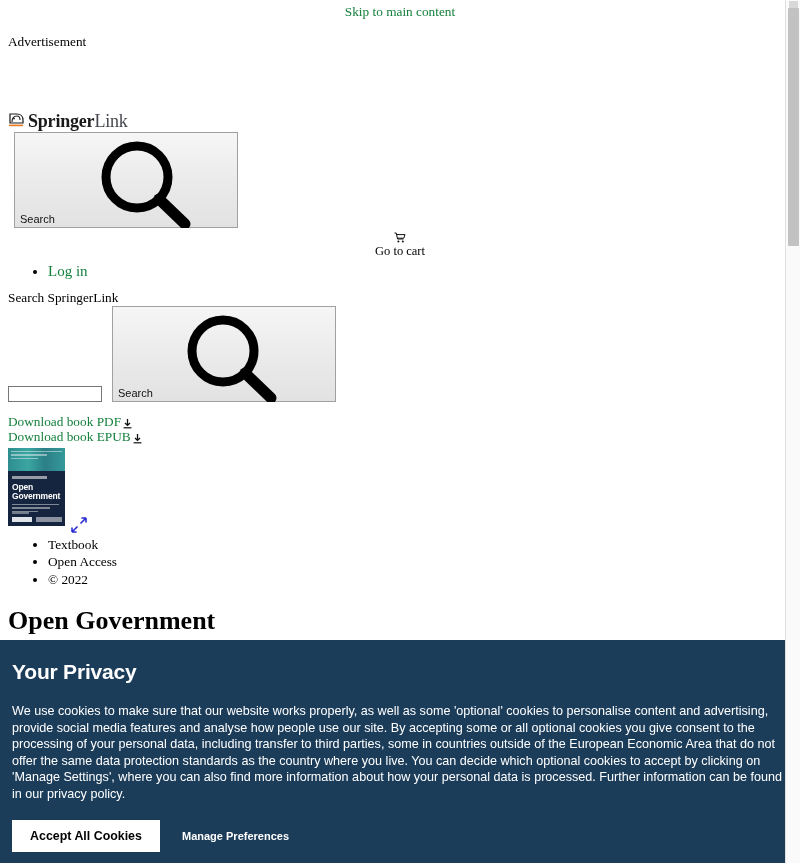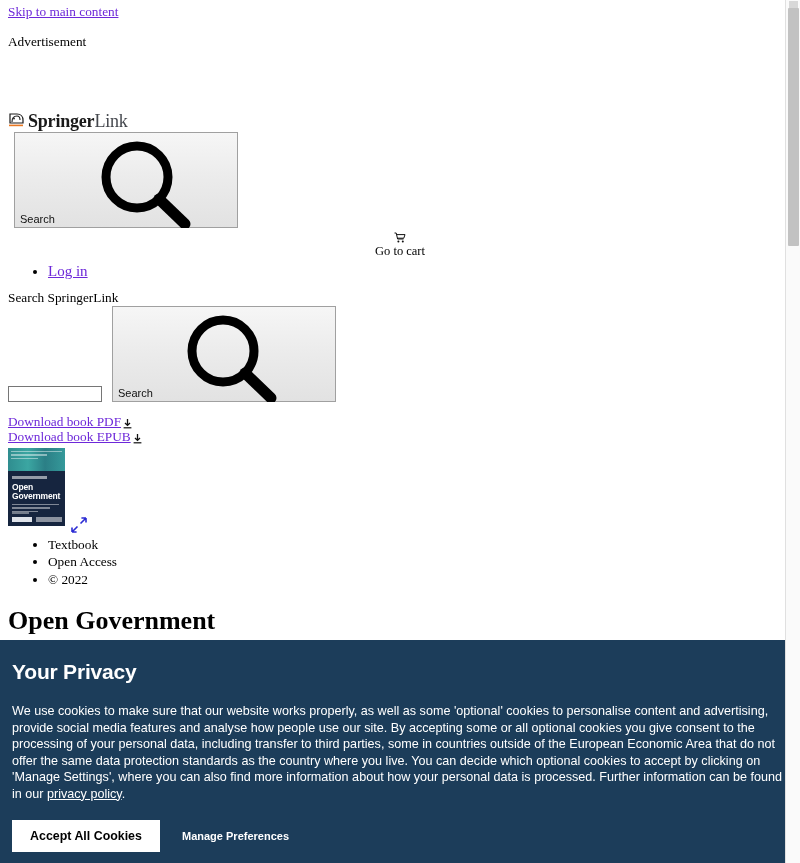--- a/index.html
+++ b/index.html
@@ -11,23 +11,23 @@
     font-family: "Liberation Serif", serif;
     font-size: 13.3px;
     color: #000000;
     position: relative;
     overflow: hidden;
   }
 
   .page { padding: 0 8px; }
 
   a.link {
-    color: #6d28d9;
-    text-decoration: underline;
+    color: #15803d;
     cursor: pointer;
+    text-align: center;
   }
 
   .skip { display: block; padding-top: 4px; font-size: 13.3px; }
 
   .advert { margin-top: 14px; font-size: 13.3px; }
 
   
   .logo-row { margin-top: 56px; height: 24px; display: flex; align-items: flex-end; }
   .logo-wrap { display: flex; align-items: center; gap: 3px; }
   .logo-mark {
@@ -172,21 +172,21 @@
     font-size: 21px;
     font-weight: 700;
     letter-spacing: -0.2px;
   }
   .cookie p {
     margin: 19px 0 0 0;
     font-size: 12.6px;
     line-height: 16.5px;
     max-width: 778px;
   }
-  .cookie p a { color: #ffffff; text-decoration: underline; }
+  .cookie p a { color: #ffffff; }
   .cookie-actions { margin-top: 18px; display: flex; align-items: center; gap: 22px; }
   .btn-accept {
     background: #ffffff;
     color: #000000;
     border: 0;
     font-family: "Liberation Sans", sans-serif;
     font-weight: 700;
     font-size: 12.4px;
     padding: 9px 10px;
     width: 148px;

